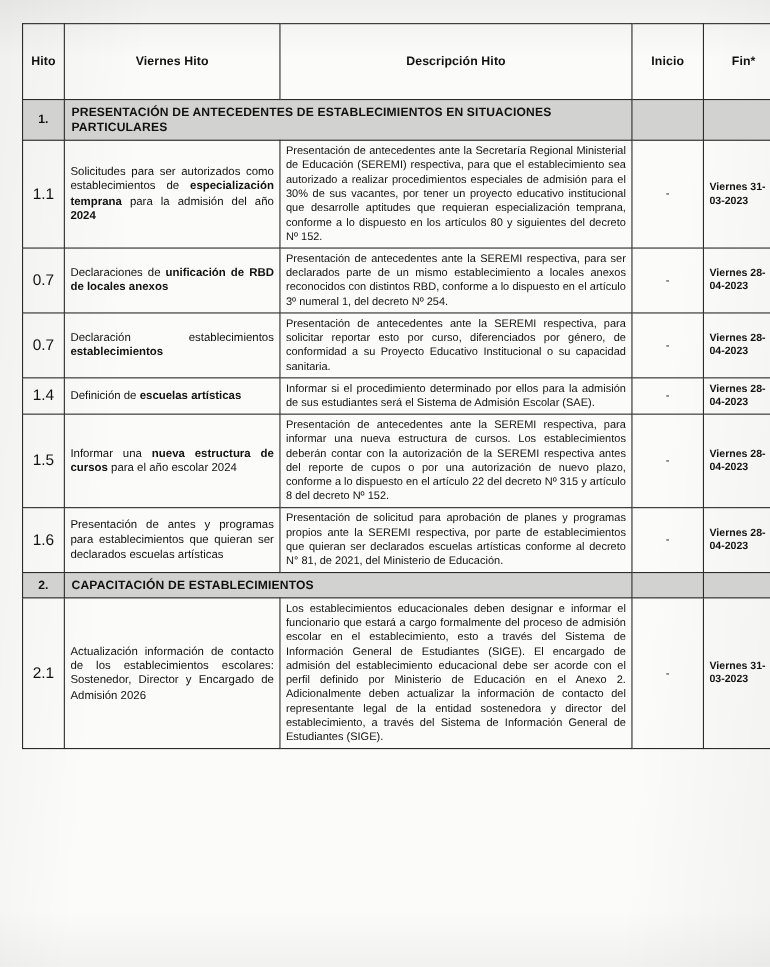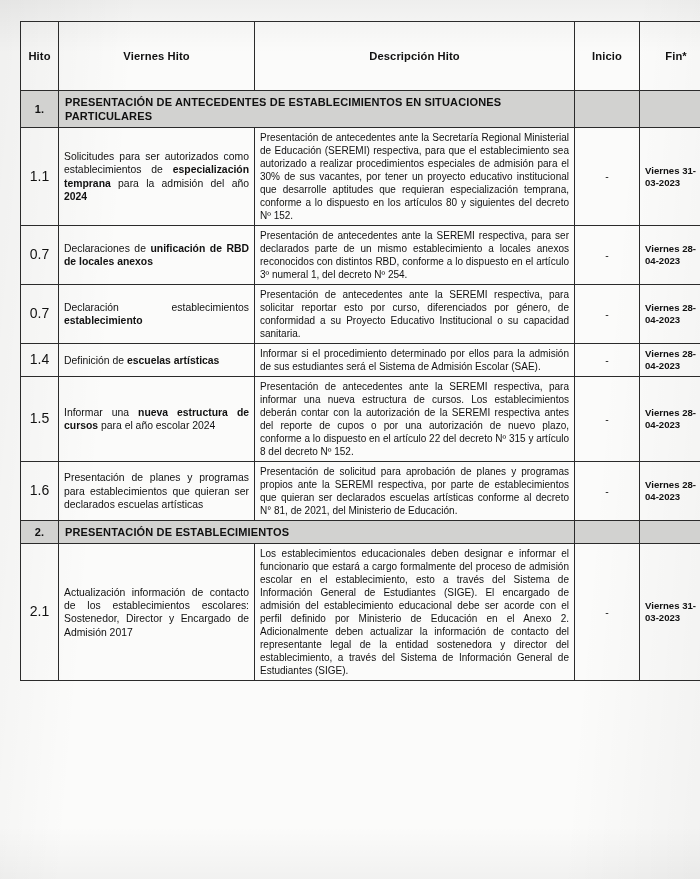--- a/index.html
+++ b/index.html
@@ -138,55 +138,55 @@
         </tr>
         <tr>
           <td class="num">0.7</td>
           <td class="nombre">Declaraciones de <b>unificación de RBD de locales anexos</b></td>
           <td class="desc">Presentación de antecedentes ante la SEREMI respectiva, para ser declarados parte de un mismo establecimiento a locales anexos reconocidos con distintos RBD, conforme a lo dispuesto en el artículo 3º numeral 1, del decreto Nº 254.</td>
           <td class="inicio">-</td>
           <td class="fin">Viernes 28-04-2023</td>
         </tr>
         <tr>
           <td class="num">0.7</td>
-          <td class="nombre">Declaración establecimientos <b>establecimiento</b></td>
+          <td class="nombre">Declaración establecimientos <b>establecimientos</b></td>
           <td class="desc">Presentación de antecedentes ante la SEREMI respectiva, para solicitar reportar esto por curso, diferenciados por género, de conformidad a su Proyecto Educativo Institucional o su capacidad sanitaria.</td>
           <td class="inicio">-</td>
           <td class="fin">Viernes 28-04-2023</td>
         </tr>
         <tr>
           <td class="num">1.4</td>
           <td class="nombre">Definición de <b>escuelas artísticas</b></td>
           <td class="desc">Informar si el procedimiento determinado por ellos para la admisión de sus estudiantes será el Sistema de Admisión Escolar (SAE).</td>
           <td class="inicio">-</td>
           <td class="fin">Viernes 28-04-2023</td>
         </tr>
         <tr>
           <td class="num">1.5</td>
           <td class="nombre">Informar una <b>nueva estructura de cursos</b> para el año escolar 2024</td>
           <td class="desc">Presentación de antecedentes ante la SEREMI respectiva, para informar una nueva estructura de cursos. Los establecimientos deberán contar con la autorización de la SEREMI respectiva antes del reporte de cupos o por una autorización de nuevo plazo, conforme a lo dispuesto en el artículo 22 del decreto Nº 315 y artículo 8 del decreto Nº 152.</td>
           <td class="inicio">-</td>
           <td class="fin">Viernes 28-04-2023</td>
         </tr>
         <tr>
           <td class="num">1.6</td>
-          <td class="nombre">Presentación de planes y programas para establecimientos que quieran ser declarados escuelas artísticas</td>
+          <td class="nombre">Presentación de antes y programas para establecimientos que quieran ser declarados escuelas artísticas</td>
           <td class="desc">Presentación de solicitud para aprobación de planes y programas propios ante la SEREMI respectiva, por parte de establecimientos que quieran ser declarados escuelas artísticas conforme al decreto N° 81, de 2021, del Ministerio de Educación.</td>
           <td class="inicio">-</td>
           <td class="fin">Viernes 28-04-2023</td>
         </tr>
         <tr class="section">
           <td class="num">2.</td>
-          <td class="title" colspan="2">PRESENTACIÓN DE ESTABLECIMIENTOS</td>
+          <td class="title" colspan="2">CAPACITACIÓN DE ESTABLECIMIENTOS</td>
           <td></td>
           <td></td>
         </tr>
         <tr>
           <td class="num">2.1</td>
-          <td class="nombre">Actualización información de contacto de los establecimientos escolares: Sostenedor, Director y Encargado de Admisión 2017</td>
+          <td class="nombre">Actualización información de contacto de los establecimientos escolares: Sostenedor, Director y Encargado de Admisión 2026</td>
           <td class="desc">Los establecimientos educacionales deben designar e informar el funcionario que estará a cargo formalmente del proceso de admisión escolar en el establecimiento, esto a través del Sistema de Información General de Estudiantes (SIGE).
 El encargado de admisión del establecimiento educacional debe ser acorde con el perfil definido por Ministerio de Educación en el Anexo 2.
 Adicionalmente deben actualizar la información de contacto del representante legal de la entidad sostenedora y director del establecimiento, a través del Sistema de Información General de Estudiantes (SIGE).</td>
           <td class="inicio">-</td>
           <td class="fin">Viernes 31-03-2023</td>
         </tr>
       </tbody>
   </table>
 
 </div>

